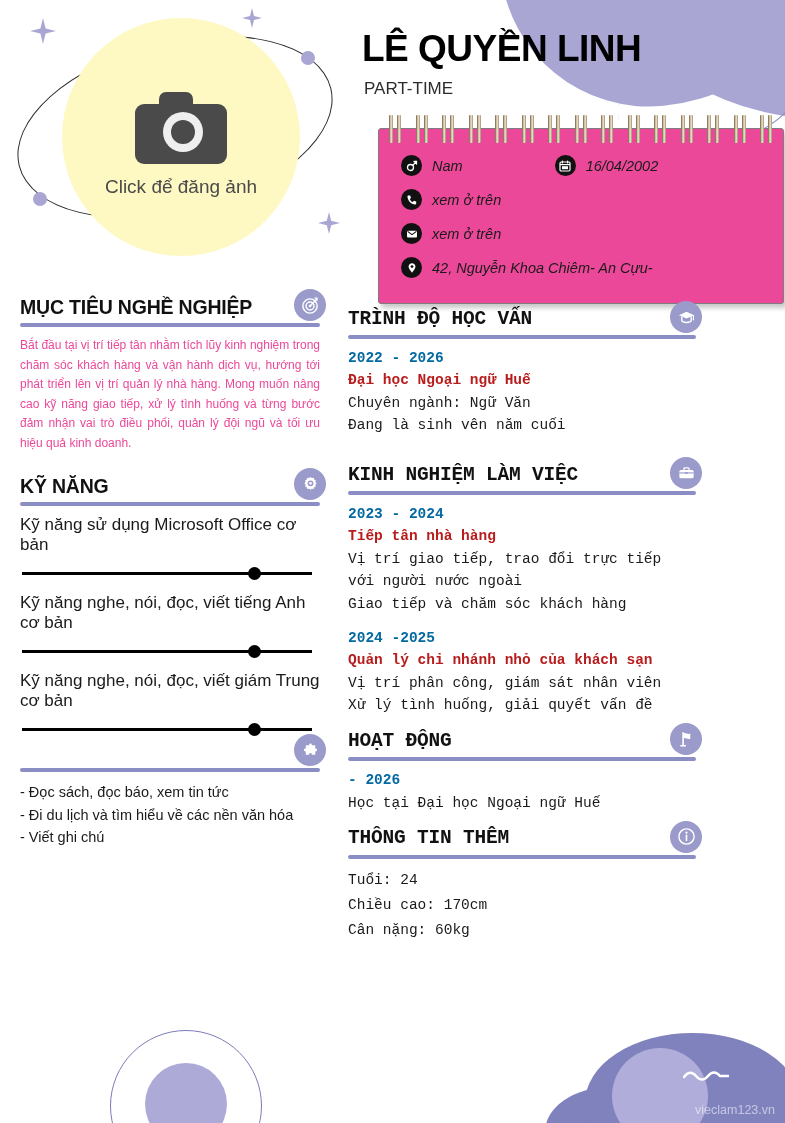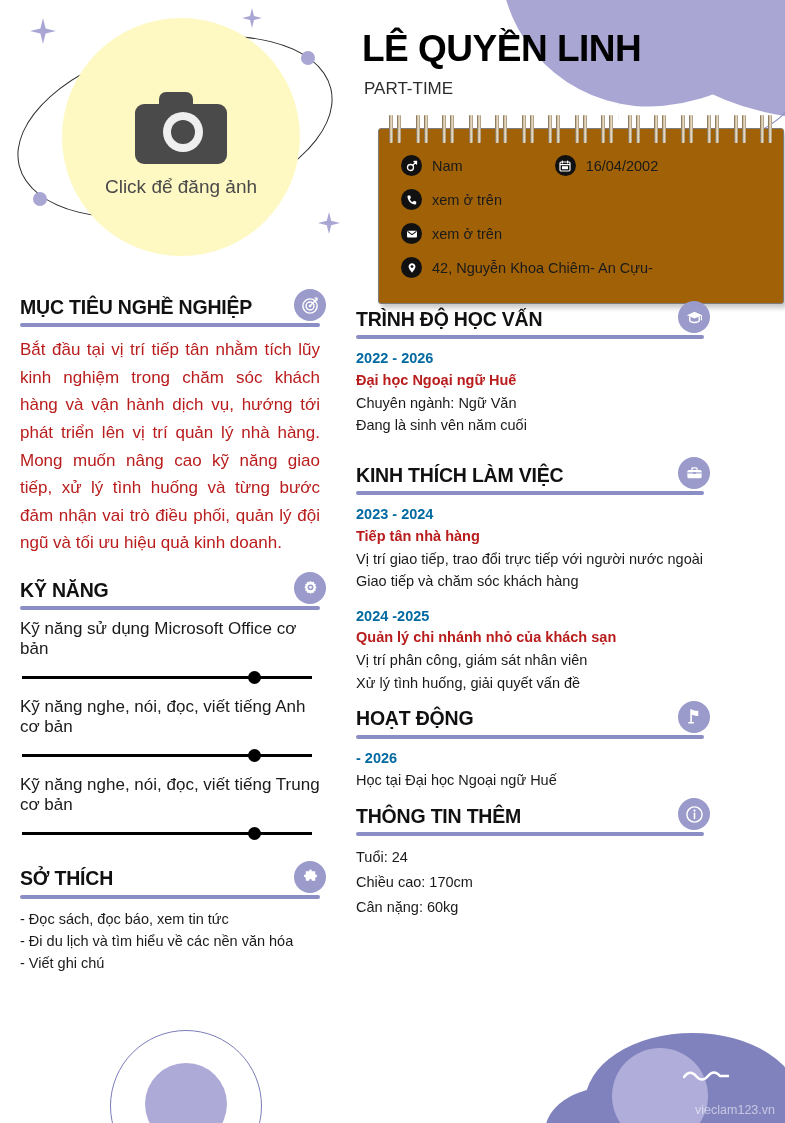--- a/index.html
+++ b/index.html
@@ -169,24 +169,25 @@
     left: 364px; top: 79px;
     font-size: 17px;
     color: #2c2c2c;
   }
 
   
   .notebook {
     position: absolute;
     left: 378px; top: 128px;
     width: 404px; height: 174px;
-    background: #a16207;
+    background: #ec4899;
     border: 1.6px solid #7d7d7d;
     border-radius: 3px;
     box-shadow: 3px 4px 5px rgba(0,0,0,0.22);
+    font-style: italic;
   }
   .rings {
     position: absolute;
     left: 10px; top: -14px;
     width: 384px; height: 30px;
     display: flex;
     justify-content: space-between;
   }
   .ring {
     width: 13px; height: 28px;
@@ -231,22 +232,23 @@
   .crow-split .grp2 { margin-left: 92px; display: flex; align-items: center; }
 
   
   .col-left {
     position: absolute;
     left: 20px; top: 296px;
     width: 300px;
   }
   .col-right {
     position: absolute;
-    left: 356px; top: 308px;
+    left: 348px; top: 308px;
     width: 348px;
+    font-family: Liberation Mono, monospace;
   }
 
   
   .sec { margin-bottom: 4px; }
   .sec-head {
     position: relative;
     display: block;
   }
   .sec-title {
     font-size: 19.5px;
@@ -274,23 +276,23 @@
     align-items: center;
     justify-content: center;
     color: #fff;
   }
   .sec-badge svg { display: block; }
 
   .sec-body { margin-top: 9px; }
 
   
   .objective {
-    font-size: 17px;
+    font-size: 12px;
     line-height: 1.62;
-    color: #b91c1c;
+    color: #ec4899;
     text-align: justify;
   }
 
   
   .skill { margin-bottom: 2px; }
   .skill-label {
     font-size: 17px;
     color: #1a1a1a;
     margin-bottom: 11px;
   }
@@ -517,34 +519,33 @@
           </div>
         </div>
         <div class="skill">
           <div class="skill-label">Kỹ năng nghe, nói, đọc, viết tiếng Anh cơ bản</div>
           <div class="slider">
             <div class="slider-track"></div>
             <div class="slider-thumb" style="left: calc(78% - 6px);"></div>
           </div>
         </div>
         <div class="skill">
-          <div class="skill-label">Kỹ năng nghe, nói, đọc, viết tiếng Trung cơ bản</div>
+          <div class="skill-label">Kỹ năng nghe, nói, đọc, viết giám Trung cơ bản</div>
           <div class="slider">
             <div class="slider-track"></div>
             <div class="slider-thumb" style="left: calc(78% - 6px);"></div>
           </div>
         </div>
       </div>
     </div>
 
     <div class="sp-gap-2"></div>
 
     <div class="sec">
       <div class="sec-head">
-        <div class="sec-title">SỞ THÍCH</div>
         <div class="sec-rule">
           <div class="sec-badge">
             <svg width="19" height="19" viewBox="0 0 20 20">
               <path d="M5 4.5 L8.6 4.5 C8.6 3.2 9.1 2.6 10 2.6 C10.9 2.6 11.4 3.2 11.4 4.5 L15 4.5 L15 8 C16.3 8 16.9 8.6 16.9 9.5 C16.9 10.4 16.3 11 15 11 L15 14.5 L11.4 14.5 C11.4 13.2 10.9 12.6 10 12.6 C9.1 12.6 8.6 13.2 8.6 14.5 L5 14.5 L5 11 C3.7 11 3.1 10.4 3.1 9.5 C3.1 8.6 3.7 8 5 8 Z" fill="#fff"></path>
             </svg>
           </div>
         </div>
       </div>
       <div class="sec-body">
         <div class="hobby-line">- Đọc sách, đọc báo, xem tin tức</div>
@@ -577,21 +578,21 @@
           <div class="entry-line">Chuyên ngành: Ngữ Văn</div>
           <div class="entry-line">Đang là sinh vên năm cuối</div>
         </div>
       </div>
     </div>
 
     <div class="sp-gap-2"></div>
 
     <div class="sec">
       <div class="sec-head">
-        <div class="sec-title">KINH THÍCH LÀM VIỆC</div>
+        <div class="sec-title">KINH NGHIỆM LÀM VIỆC</div>
         <div class="sec-rule">
           <div class="sec-badge">
             <svg width="19" height="19" viewBox="0 0 20 20">
               <rect x="2.5" y="6.4" width="15" height="8.6" rx="1.6" fill="#fff"></rect>
               <path d="M7.3 6.4 L7.3 5 C7.3 4.4 7.7 4 8.3 4 L11.7 4 C12.3 4 12.7 4.4 12.7 5 L12.7 6.4" stroke="#fff" stroke-width="1.4" fill="none"></path>
               <path d="M2.5 9.4 L17.5 9.4" stroke="#9a9acb" stroke-width="1.2"></path>
               <rect x="8.6" y="8.4" width="2.8" height="2" rx="0.5" fill="#9a9acb"></rect>
             </svg>
           </div>
         </div>

